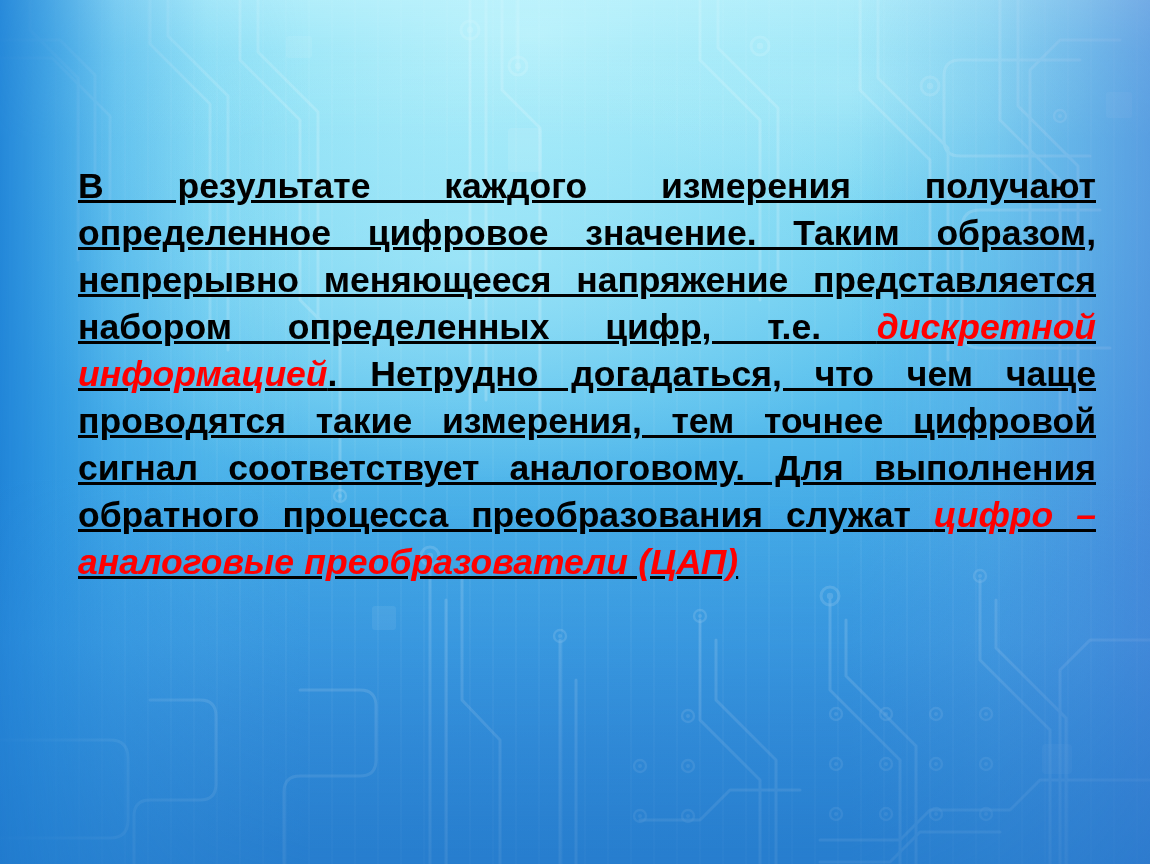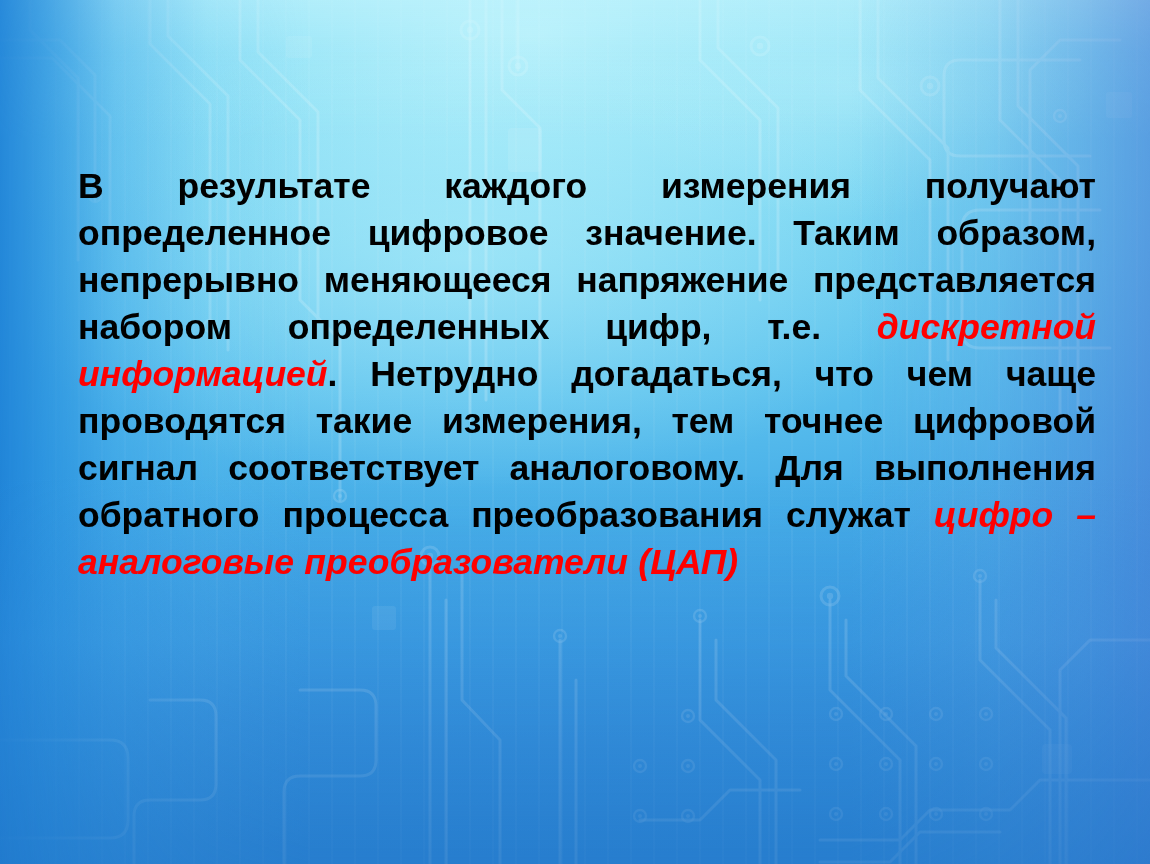--- a/index.html
+++ b/index.html
@@ -91,20 +91,21 @@
   
   .bg-circuit { opacity: 0.40; }
   .bg-circuit svg { width: 100%; height: 100%; display: block; }
 
   
   #text-block {
     position: absolute;
     left: 78px;
     top: 163px;
     width: 1018px;
+    text-decoration: underline;
   }
   .para {
     margin: 0;
     color: #000000;
     font-weight: bold;
     font-size: 35.5px;
     line-height: 47px;
     text-align: justify;
     text-justify: inter-word;
     letter-spacing: 0px;

